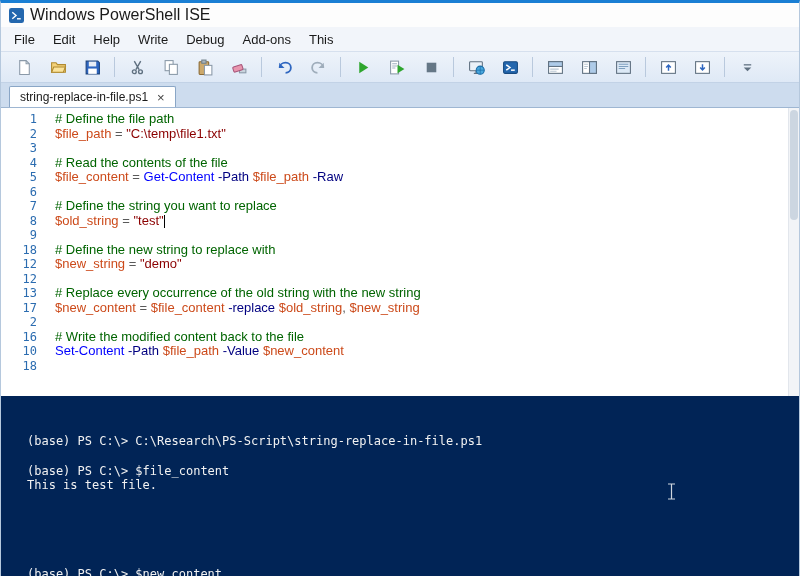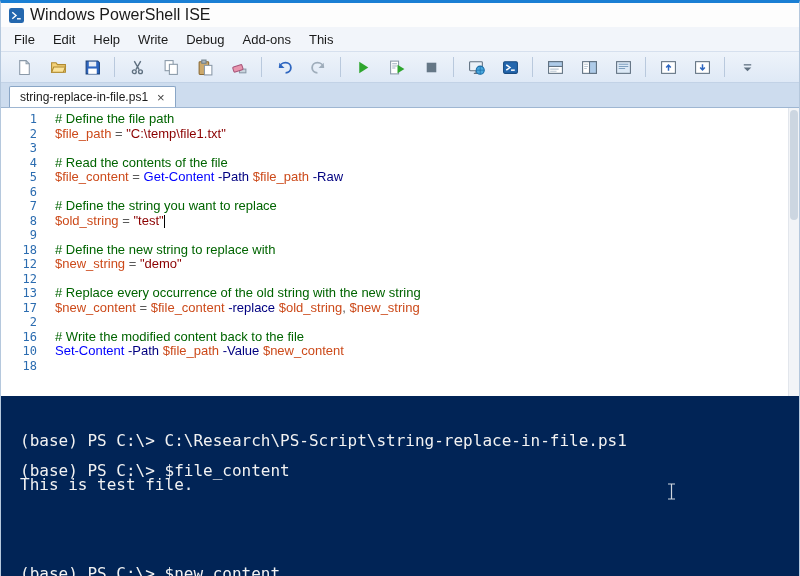--- a/index.html
+++ b/index.html
@@ -34,22 +34,22 @@
   .gutter { width: 46px; padding: 4px 10px 0 0; text-align: right;
             font-family: "DejaVu Sans Mono", monospace; font-size: 12px; line-height: 14.5px; }
   .code { flex: 1; padding: 4px 0 0 8px; font-family: Liberation Sans, sans-serif;
           font-size: 13px; line-height: 14.5px; white-space: pre; color: #000; }
   .code-line { height: 14.5px; }
   .caret { display: inline-block; width: 1px; height: 13px; background: #000; vertical-align: text-bottom; }
 
   .editor-scroll { position: absolute; right: 0; top: 0; bottom: 0; width: 11px; background: #f2f4f7; border-left: 1px solid #e2e6ec; }
   .editor-thumb { position: absolute; left: 1px; right: 1px; top: 2px; height: 110px; background: #ccd6e1; border-radius: 4px; }
 
-  .console { height: 180px; flex: none; position: relative; padding: 9px 19px;
-             font-family: "DejaVu Sans Mono", monospace; font-size: 16px; line-height: 14.7px;
+  .console { height: 180px; flex: none; position: relative; padding: 9px 26px;
+             font-family: "DejaVu Sans Mono", monospace; font-size: 12px; line-height: 14.7px;
              color: #f2f2f2; white-space: pre; overflow: hidden; }
   .con-line { height: 14.7px; }
 
   .ibeam { position: absolute; left: 666px; top: 58px; }
   .ibeam svg { display: block; }
 </style>
 </head>
 <body>
 
 <div class="window">

